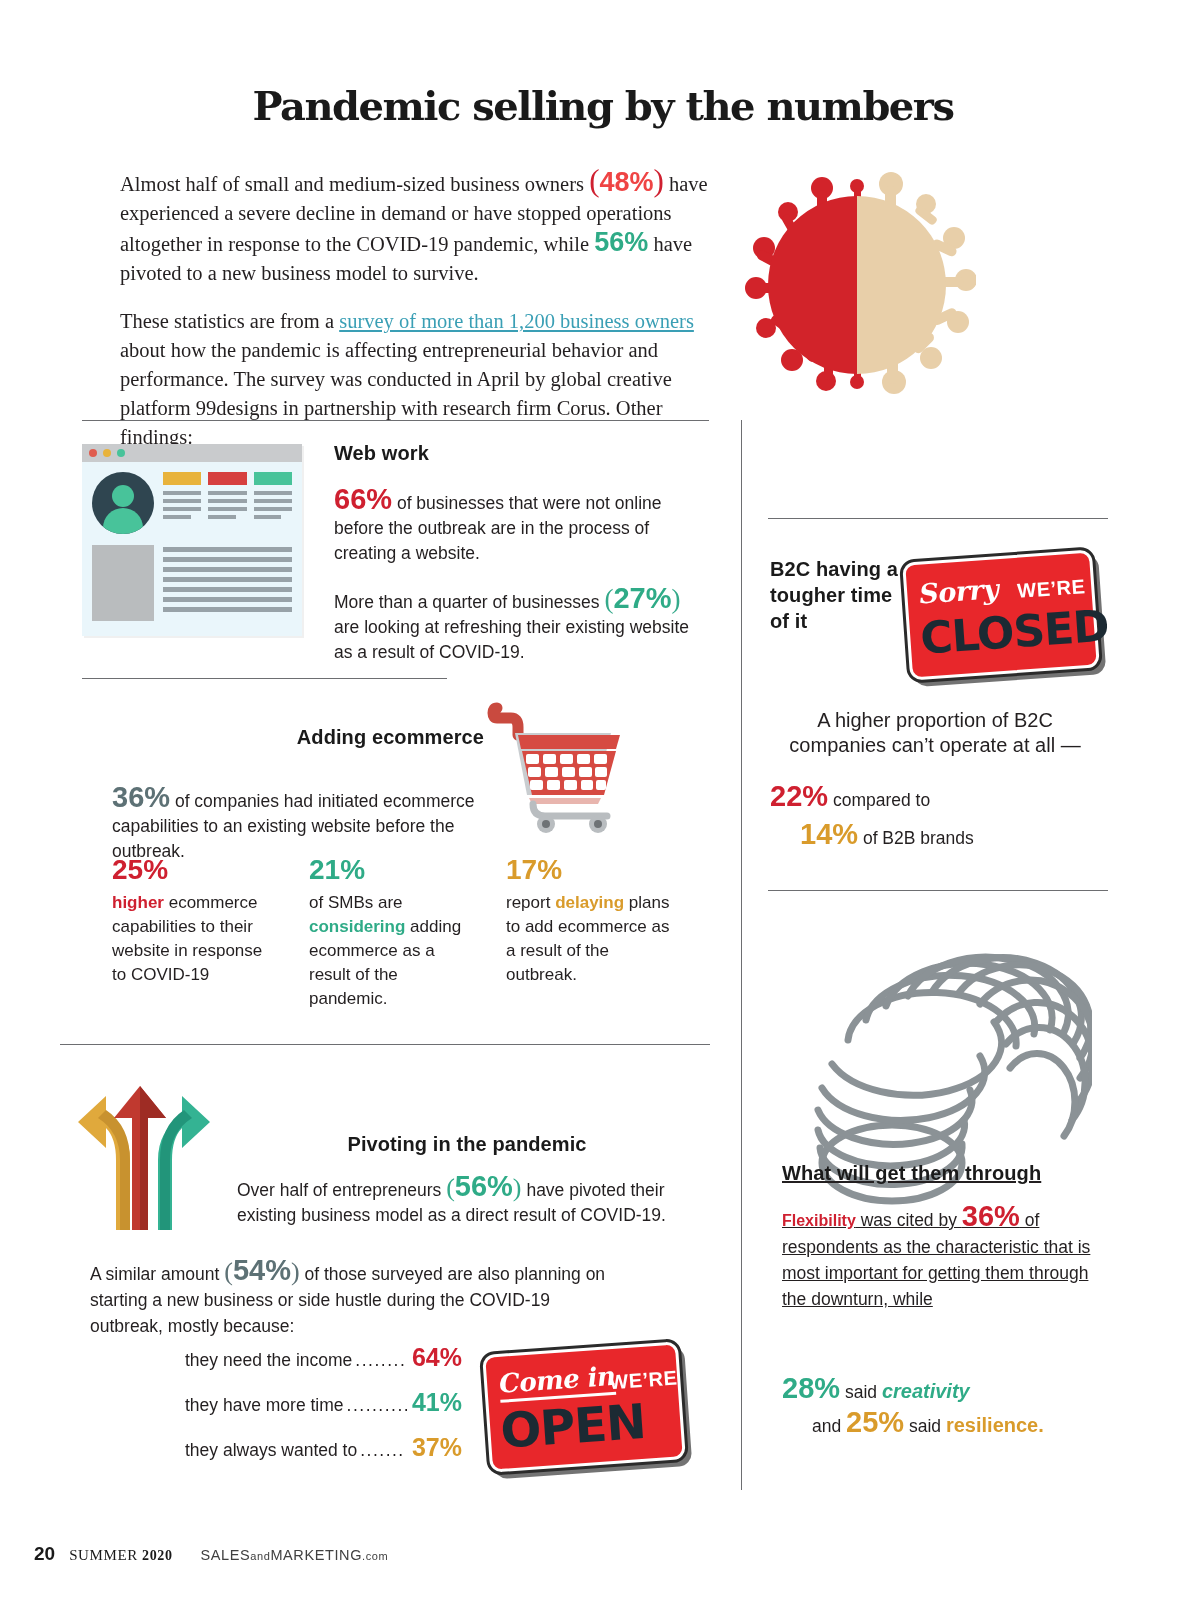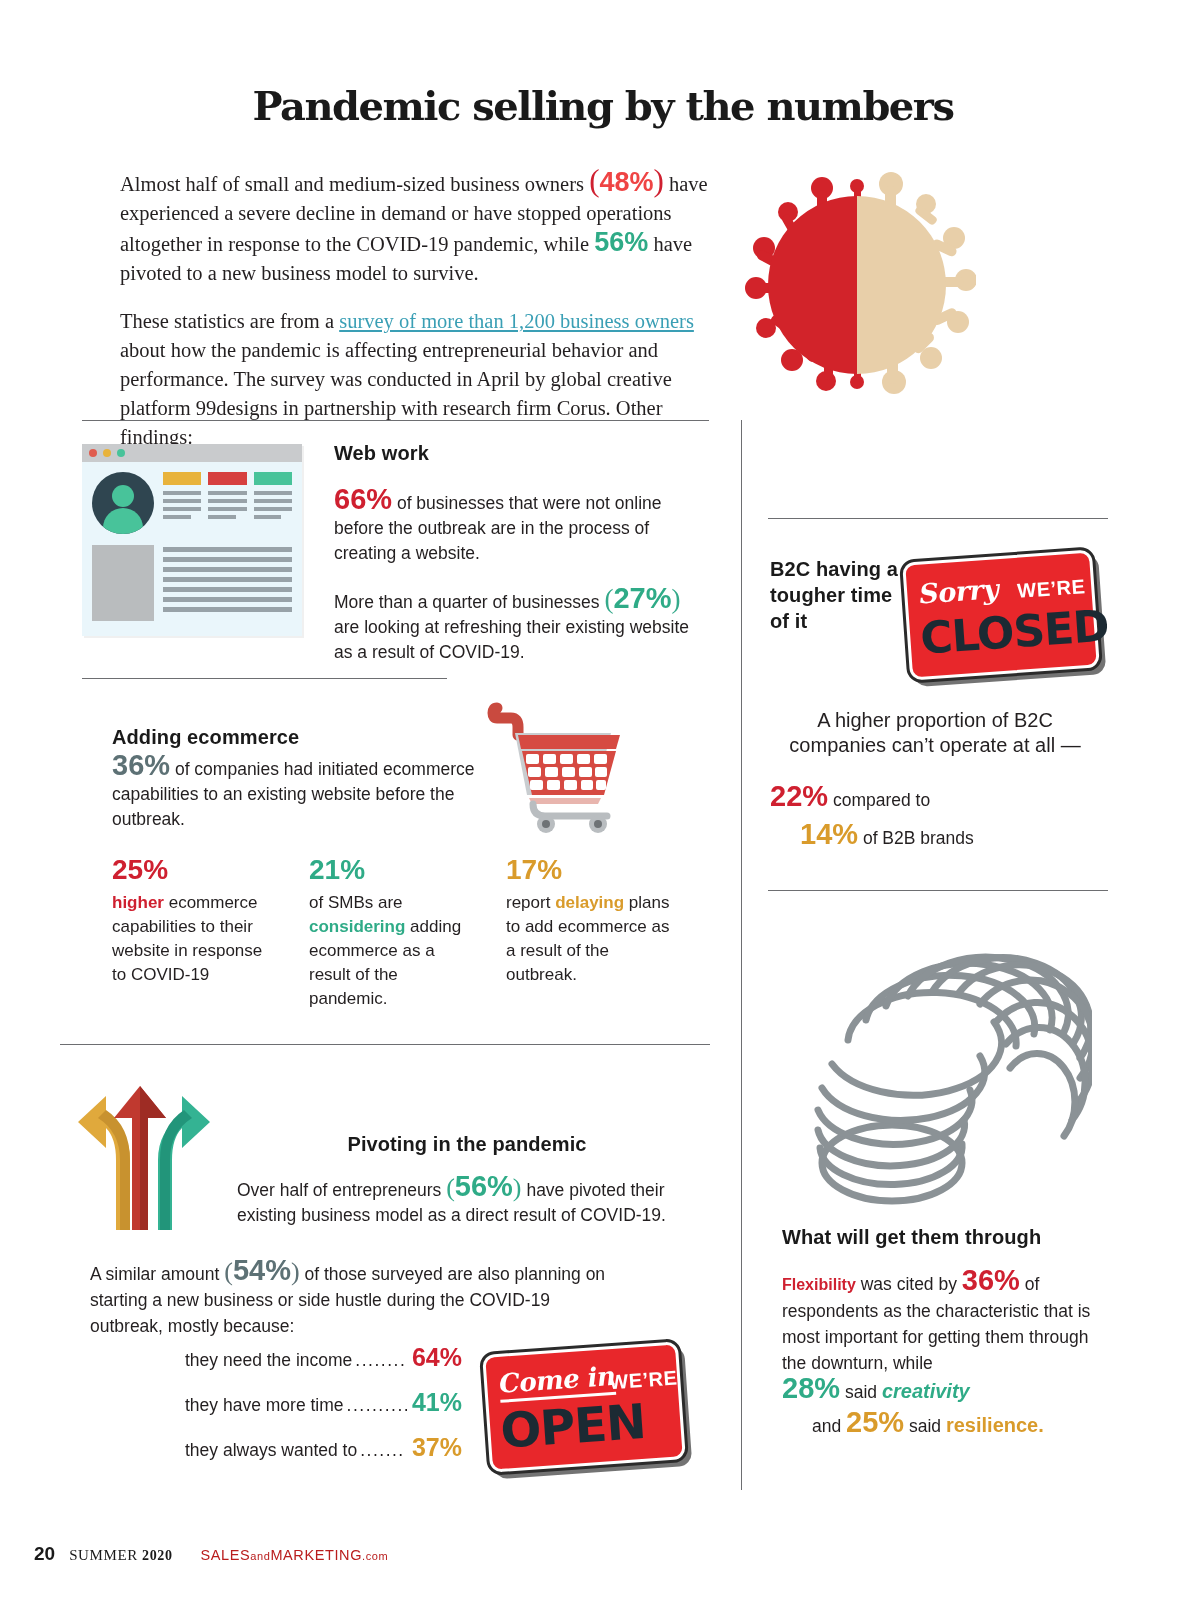--- a/index.html
+++ b/index.html
@@ -74,21 +74,21 @@
   .swatch.y { background: #e8b33c; } .swatch.r { background: #d64040; } .swatch.g { background: #48c39a; }
   .ln { height: 4px; background: #98a2a8; margin-bottom: 4px; }
   .ln.s { width: 72%; }
   .lower { display: flex; gap: 9px; margin-top: 11px; }
   .imgbox { width: 62px; height: 76px; background: #b9bcbe; flex: none; }
   .lines { flex: 1; padding-top: 2px; }
   .lines .ln { height: 5px; margin-bottom: 5px; }
 
   
   #ecom-sec { position: absolute; left: 112px; top: 726px; width: 372px; }
-  #ecom-sec .shead { margin-bottom: 4px; }
+  #ecom-sec .shead { margin-bottom: 36px; text-align: right; }
   #ecom-cols { position: absolute; left: 112px; top: 858px; width: 580px; display: flex; gap: 32px; }
   #ecom-cols .ecol { width: 165px; font-size: 17px; line-height: 24px; }
   #ecom-cols .num { font-size: 28px; font-weight: 700; display: block; margin-bottom: 9px; }
 
   
   .cart { position: absolute; left: 485px; top: 690px; width: 150px; height: 150px; }
 
   
   .arrows { position: absolute; left: 62px; top: 1080px; width: 160px; height: 150px; }
   #pivot-sec { position: absolute; left: 237px; top: 1133px; width: 460px; }
@@ -114,33 +114,33 @@
   
   #b2c-head { position: absolute; left: 770px; top: 556px; width: 140px; font-size: 20px; font-weight: 700; line-height: 26px; }
   #b2c-body { position: absolute; left: 770px; top: 708px; width: 330px; font-size: 20px; line-height: 25px; text-align: center; }
   #b2c-22 { position: absolute; left: 770px; top: 780px; font-size: 17.5px; }
   #b2c-14 { position: absolute; left: 800px; top: 818px; font-size: 17.5px; }
 
   
   .slinky { position: absolute; left: 762px; top: 898px; width: 330px; height: 320px; }
 
   
-  #through-sec { position: absolute; left: 782px; top: 1226px; width: 310px; }
+  #through-sec { position: absolute; left: 782px; top: 1162px; width: 310px; text-decoration: underline; }
   #through-sec .shead { margin-bottom: 18px; }
   #through-body { font-size: 17.5px; line-height: 26px; }
   #through-line2 { position: absolute; left: 782px; top: 1372px; font-size: 17.5px; }
   #through-line3 { position: absolute; left: 812px; top: 1406px; font-size: 17.5px; }
   .kw { font-weight: 700; }
 
   
   .footer { position: absolute; left: 34px; top: 1543px; display: flex; align-items: baseline; gap: 14px; }
   .pgnum { font-size: 19px; font-weight: 700; color: #1a1a1a; }
   .issue { font-family: "Liberation Serif", serif; font-size: 15px; letter-spacing: .6px; color: #1a1a1a; }
   .issue b { font-family: Liberation Serif, serif; font-size: 14px; }
-  .brand { font-size: 14.5px; color: #b91c1c; letter-spacing: .6px; margin-left: 14px; }
+  .brand { font-size: 14.5px; color: #404040; letter-spacing: .6px; margin-left: 14px; }
   .brand .sm { font-size: 11px; }
 </style>
 </head>
 <body>
 
 <div class="page">
 
   <h1 class="title">Pandemic selling by the numbers</h1>
 
   <svg class="virus" style="position:absolute;left:726px;top:160px;" width="250" height="250" viewBox="0 0 250 250">

